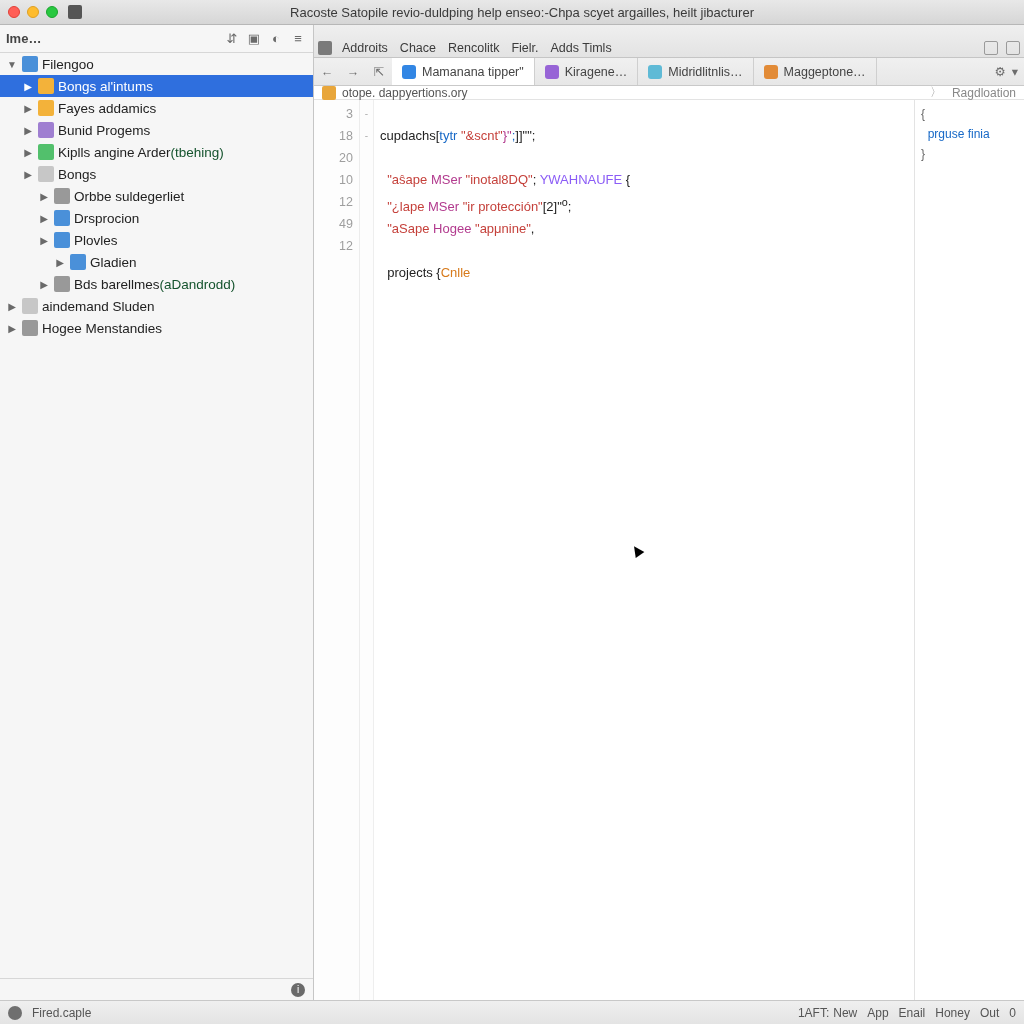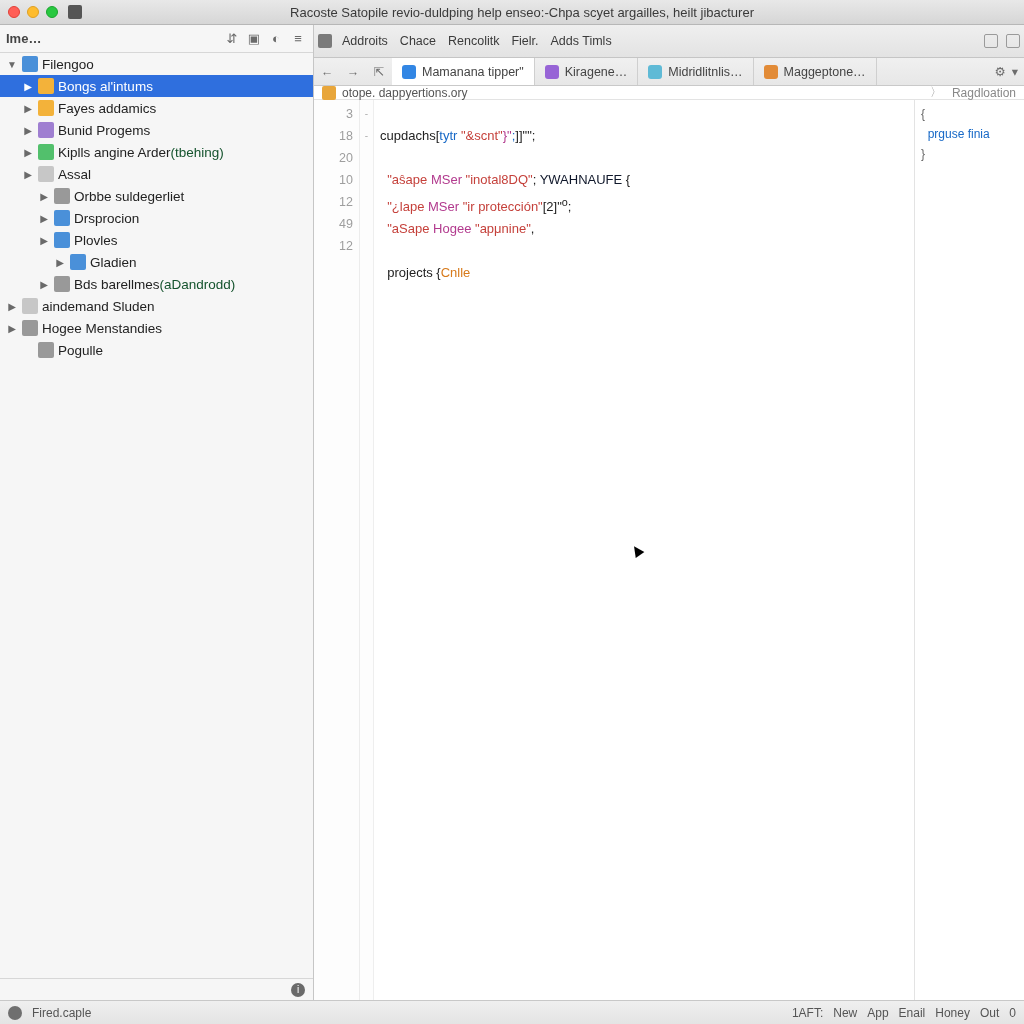--- a/index.html
+++ b/index.html
@@ -35,21 +35,21 @@
 .fyellow{background:#f3b23a}
 .fgreen{background:#52c06c}
 .fpurple{background:#9f7fd1}
 .fgrey{background:#999}
 .extra{color:#14532d}
 
 
 .editor { flex:1; display:flex; flex-direction:column; background:#fff; min-width:0; }
 
 
-.menubar { height:22px; background:linear-gradient(#efefef,#e3e3e3); border-bottom:1px solid #c5c5c5; display:flex; align-items:center; font-size:12.5px; color:#3b3b3b; padding:16px 4px; gap:4px; }
+.menubar { height:22px; background:linear-gradient(#efefef,#e3e3e3); border-bottom:1px solid #c5c5c5; display:flex; align-items:flex-start; font-size:12.5px; color:#3b3b3b; padding:16px 4px; gap:4px; }
 .menubar .mbicon { width:14px; height:14px; background:#7a7a7a; border-radius:2px; }
 .menubar .mitem { padding:0 6px; }
 .menubar .spacer { flex:1; }
 .menubar .ricon { width:14px; height:14px; border:1px solid #9a9a9a; border-radius:2px; margin-left:4px; }
 
 
 .tabrow { height:28px; background:linear-gradient(#f0f0f0,#e7e7e7); border-bottom:1px solid #c9c9c9; display:flex; align-items:stretch; font-size:12.5px; color:#444; }
 .tabrow .navbtn { width:26px; display:flex; align-items:center; justify-content:center; color:#6c6c6c; }
 .tab { display:flex; align-items:center; padding:0 10px; border-right:1px solid #cfcfcf; gap:6px; min-width:0; }
 .tab.active { background:#fff; }
@@ -69,21 +69,21 @@
 
 .codewrap { flex:1; display:flex; min-height:0; }
 .gutter { width:46px; background:#fdfdfd; border-right:1px solid #ececec; text-align:right; font-family: Menlo, Consolas, monospace; font-size:12.5px; color:#9e9e9e; padding:3px 6px 0 0; line-height:22px; }
 .foldcol { width:14px; background:#fdfdfd; border-right:1px solid #eee; font-family: Menlo, monospace; font-size:10px; color:#b0b0b0; line-height:22px; text-align:center; padding-top:3px; }
 .codecol { flex:1; font-family: Menlo, Consolas, monospace; font-size:13px; line-height:22px; padding:3px 0 0 6px; color:#222; position:relative; min-width:0; }
 .codecol .line{ white-space:pre; }
 .hl-current{ position:absolute; left:0; right:0; height:22px; background:#faf5f5; z-index:-1; }
 .kw{color:#b23a8e}
 .str{color:#c5413b}
 .id{color:#1769c7}
-.macro{color:#0f172a}
+.macro{color:#8b5cf6}
 .num{color:#1769c7}
 .func{color:#d77a1b}
 .minimap { width:110px; border-left:1px solid #e3e3e3; font-family: Menlo, monospace; font-size:12px; padding:4px 6px; color:#666; line-height:20px; }
 .minimap .mb{color:#1769c7}
 
 
 .cursor { position:absolute; left:628px; top:540px; width:0; height:0; pointer-events:none; }
 .cursor::before{ content:"\25B2"; position:absolute; transform:rotate(-35deg); font-size:18px; color:#000; text-shadow:1px 1px 0 #fff; }
 
 
@@ -137,21 +137,21 @@
         </div>
         <div class="node i1">
           <span class="arrow">▶</span>
           <span class="ficon fgreen"></span>
           <span>Kiplls angine Arder</span> 
           <span class="extra">(tbehing)</span>
         </div>
         <div class="node i1">
           <span class="arrow">▶</span>
           <span class="ficon folder"></span>
-          <span>Assal</span>
+          <span>Bongs</span>
         </div>
         <div class="node i2">
           <span class="arrow">▶</span>
           <span class="ficon fgrey"></span>
           <span>Orbbe suldegerliet</span>
         </div>
         <div class="node i2">
           <span class="arrow">▶</span>
           <span class="ficon fblue"></span>
           <span>Drsprocion</span>
@@ -174,25 +174,20 @@
         </div>
         <div class="node i0">
           <span class="arrow">▶</span>
           <span class="ficon folder"></span>
           <span>aindemand Sluden</span>
         </div>
         <div class="node i0">
           <span class="arrow">▶</span>
           <span class="ficon fgrey"></span>
           <span>Hogee Menstandies</span>
-        </div>
-        <div class="node i1">
-          <span class="arrow"></span>
-          <span class="ficon fgrey"></span>
-          <span>Pogulle</span>
         </div>
       </div>
     <div style="height:22px;border-top:1px solid #d7d7d7;display:flex;align-items:center;justify-content:flex-end;padding:0 8px;color:#6d6d6d">
       <span style="width:14px;height:14px;border-radius:50%;background:#6a6a6a;color:#fff;font-size:10px;display:flex;align-items:center;justify-content:center">i</span>
     </div>
   </div>
 
   <div class="editor">
 
     <div class="menubar">
@@ -279,16 +274,16 @@
       </div>
     </div>
 
   </div>
 </div>
 
 <div class="status">
   <span class="sicon2"></span>
   <span>Fired.caple</span>
   <span class="spacer"></span>
-  <span id="statusitems"><span style="margin-left: 10px;">1AFT:</span><span style="margin-left: 10px;">New</span><span style="margin-left: 10px;">App</span><span style="margin-left: 10px;">Enail</span><span style="margin-left: 10px; margin-top: 40px;">Honey</span><span style="margin-left: 10px;">Out</span><span style="margin-left: 10px;">0</span></span>
+  <span id="statusitems"><span style="margin-left: 10px;">1AFT:</span><span style="margin-left: 4px;">New</span><span style="margin-left: 10px;">App</span><span style="margin-left: 10px;">Enail</span><span style="margin-left: 10px; margin-top: 40px;">Honey</span><span style="margin-left: 10px;">Out</span><span style="margin-left: 10px;">0</span></span>
 </div>
 
 <div class="cursor"></div>
 
 </body></html>

